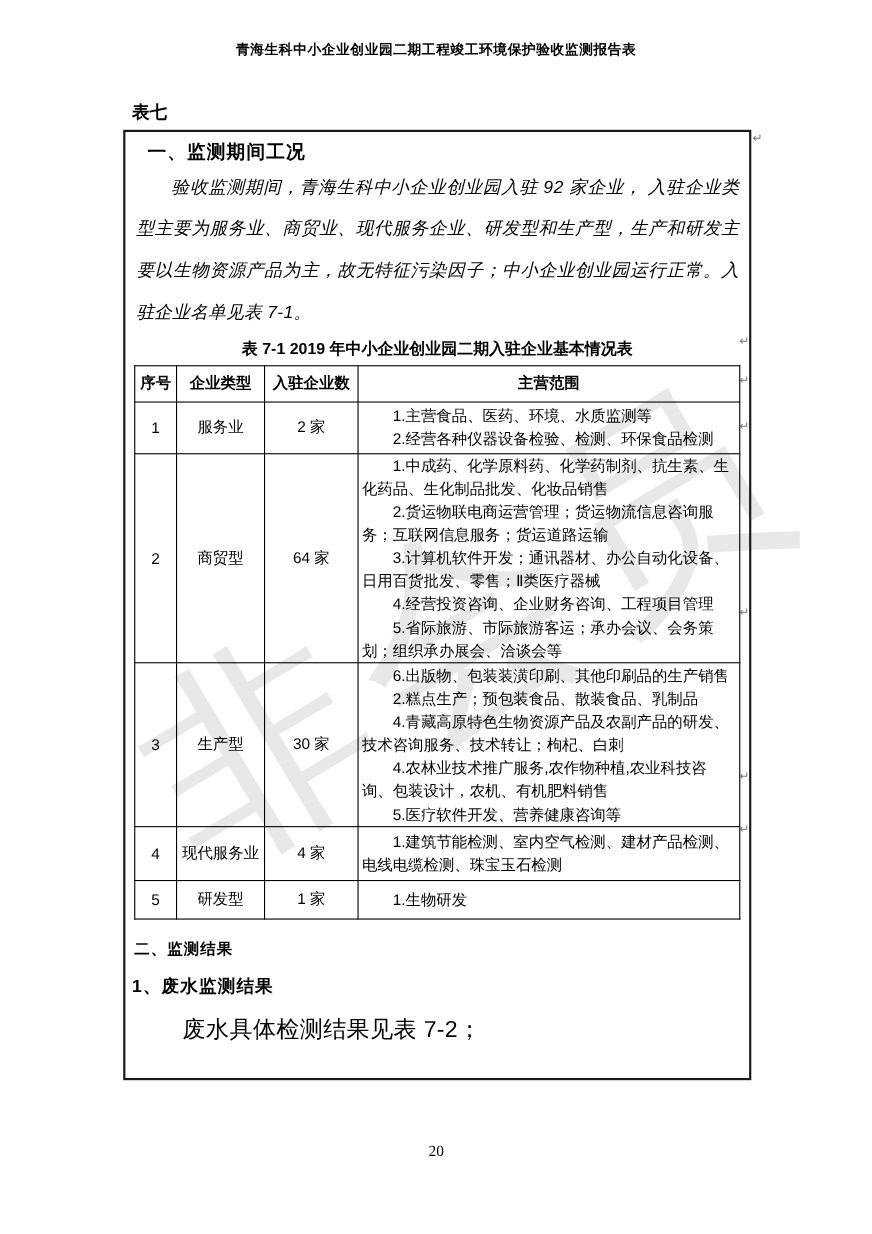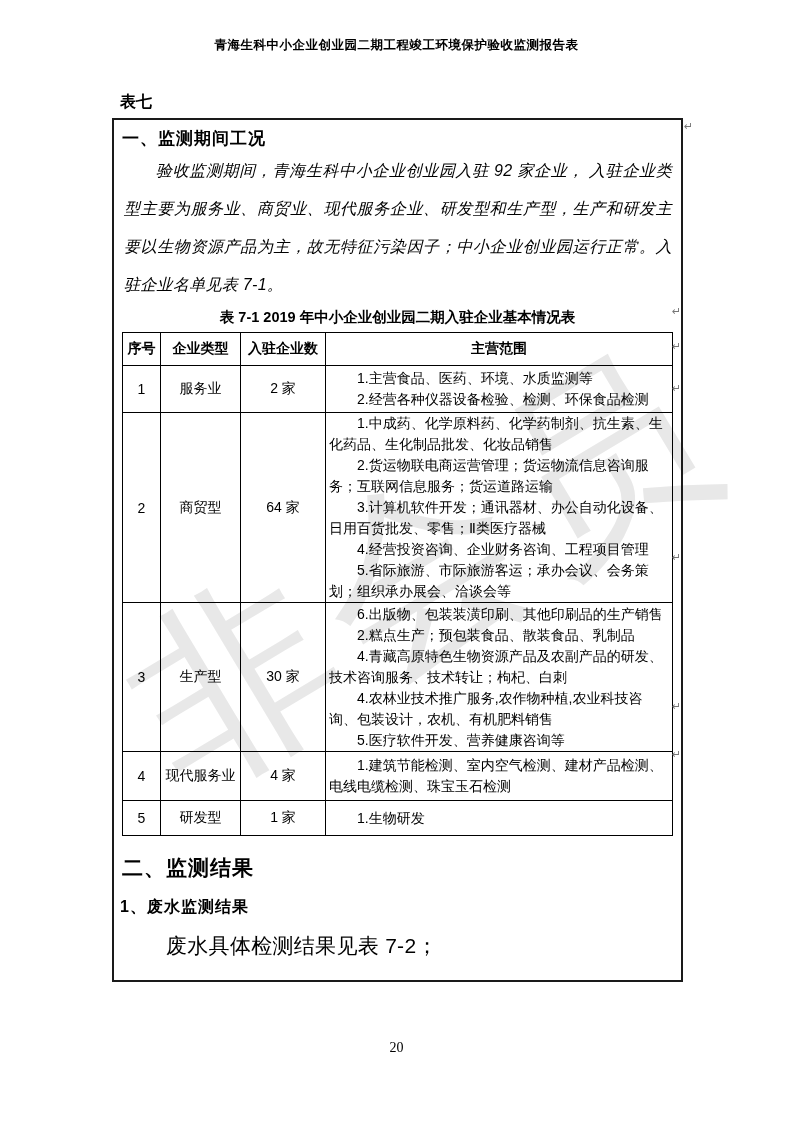--- a/index.html
+++ b/index.html
@@ -35,21 +35,21 @@
     position:absolute;left:120px;top:92px;
     font-size:16px;font-weight:bold;
   }
   .outer-box{
     position:absolute;left:112px;top:118px;
     width:567px;height:860px;
     border:2px solid #1a1a1a;
     background:transparent;
   }
   .sec-heading{
-    margin:7px 0 0 8px;
+    margin:7px 0 0 20px;
     font-size:17px;font-weight:bold;letter-spacing:1px;
   }
   .body-par{
     margin:2px 9px 0 10px;
     font-size:16px;
     line-height:38px;
     text-indent:2em;
     text-align:justify;
     letter-spacing:0.3px;
     font-style:italic;
@@ -79,21 +79,21 @@
   td.cell-center{text-align:center;}
   td.cell-scope{padding:2px 4px;}
   .scope-line{margin:0;text-indent:2em;line-height:21px;text-align:left;}
   tbody tr:nth-child(1) td{height:46px;}
   tbody tr:nth-child(2) td{height:164px;}
   tbody tr:nth-child(3) td{height:148px;}
   tbody tr:nth-child(4) td{height:48px;}
   tbody tr:nth-child(5) td{height:34px;}
   .sec2-heading{
     margin:9px 0 0 8px;
-    font-size:21px;font-weight:bold;letter-spacing:1px;
+    font-size:14px;font-weight:bold;letter-spacing:1px;
   }
   .sec2-sub{
     margin:15px 0 0 6px;
     font-size:16px;font-weight:bold;letter-spacing:1px;
   }
   .sec2-par{
     margin:14px 9px 0 10px;
     font-size:21px;
     text-indent:2em;
     letter-spacing:0.3px;

